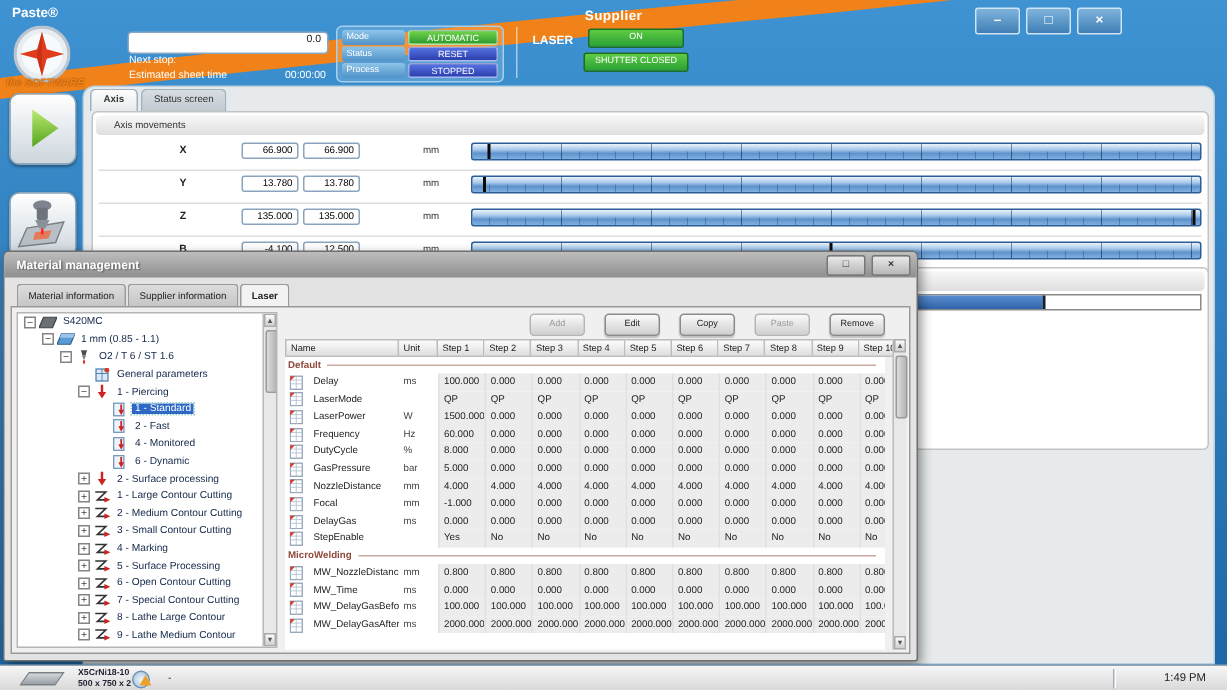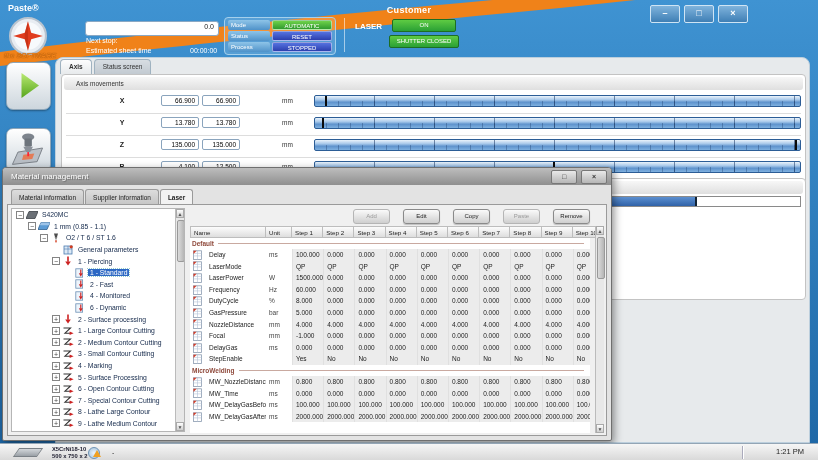--- a/index.html
+++ b/index.html
@@ -67,21 +67,21 @@
   .ruler::after{content:"";position:absolute;inset:0;
          background:repeating-linear-gradient(90deg,transparent 0 59px,rgba(25,55,100,.55) 59px 60px);}
   .marker{position:absolute;top:0;bottom:0;width:2px;background:#0a0a0a;z-index:2;}
   .panel2{left:5px;top:120px;width:743px;height:120px;}
   .pbar-track{position:absolute;left:4px;top:17px;width:735px;height:11px;border:1px solid #8a8a8a;background:#fff;box-sizing:border-box;}
   .pbar-fill{height:100%;background:linear-gradient(#5b8fd0,#3062a8);border-right:2px solid #123;box-sizing:border-box;}
   
   .dialog{left:2px;top:167px;width:610px;height:274px;background:#e3e3e3;border:1px solid #6f6f6f;border-radius:4px 4px 2px 2px;
           box-shadow:2px 3px 8px rgba(0,0,0,.45);box-sizing:border-box;z-index:40;}
   .dtitle{position:absolute;left:0;top:0;right:0;height:17px;border-radius:3px 3px 0 0;
-          background:linear-gradient(#bdbdbd,#8f8f8f);color:#fff;font-size:8px;font-weight:normal;line-height:17px;
+          background:linear-gradient(#bdbdbd,#8f8f8f);color:#fff;font-size:8px;font-weight:bold;line-height:17px;
           padding-left:8px;text-shadow:1px 1px 1px #666;box-sizing:border-box;}
   .dbtns{position:absolute;top:2px;left:548px;display:flex;gap:4px;}
   .dbtn{width:24px;height:12px;border:1px solid #777;border-radius:2px;background:linear-gradient(#e9e9e9,#b6b6b6);
         color:#333;font-size:7px;line-height:11px;text-align:center;font-weight:bold;}
   .dtabs{position:absolute;left:8px;top:21px;display:flex;height:15px;}
   .dtab{font-size:6.5px;padding:4px 7px 0 7px;border:1px solid #9a9a9a;border-bottom:none;border-radius:3px 3px 0 0;
         background:linear-gradient(#dcdcdc,#c6c6c6);color:#222;margin-right:1px;}
   .dtab.active{background:#f2f2f2;font-weight:bold;}
   .dcontent{position:absolute;left:4px;top:36px;right:4px;bottom:4px;background:#f0f0f0;border:1px solid #9a9a9a;box-sizing:border-box;}
   .treewrap{position:absolute;left:3px;top:3px;width:174px;bottom:3px;background:#fff;border:1px solid #b5b5b5;box-sizing:border-box;overflow:hidden;}
@@ -138,21 +138,21 @@
 <div class="abs logo">
   <svg viewBox="0 0 36 36" width="38" height="38">
     <circle cx="18" cy="18" r="17" fill="#e8edf2" stroke="#b9c4cf" stroke-width="2"></circle>
     <circle cx="18" cy="18" r="13" fill="#f7fafc"></circle>
     <polygon points="18,4 21,15 32,18 21,21 18,32 15,21 4,18 15,15" fill="#e03c1e"></polygon>
     <polygon points="18,4 18,32 15,21 15,15" fill="#b82a10" opacity="0.55"></polygon>
   </svg>
 </div>
 <div class="abs brand">Paste®</div>
 <div class="abs brand-sub">the SOFTWARE</div>
-<div class="abs app-title">Customer</div>
+<div class="abs app-title">Supplier</div>
 <div class="abs winbtns" id="winbtns">
     <div class="winbtn">–</div>
     <div class="winbtn">□</div>
     <div class="winbtn">×</div>
   </div>
 
 <div class="abs field">0.0</div>
 <div class="abs lbl-w nextstop">Next stop:</div>
 <div class="abs lbl-w estlbl">Estimated sheet time</div>
 <div class="abs lbl-w estval">00:00:00</div>
@@ -886,14 +886,14 @@
 </div>
 
 <div class="abs statusbar">
   <div class="sheeticon"></div>
   <div class="mattxt" style="left:52px;">X5CrNi18-10</div>
   <div class="mattxt" style="left:52px;top:9px;">500 x 750 x 2</div>
   <div class="warncirc" style="left:88px;"></div>
   <div class="warntri" style="left:93px;"></div>
   <div class="warndash" style="left:112px;">-</div>
   <div class="clockdiv"></div>
-  <div class="clock">1:21 PM</div>
+  <div class="clock">1:49 PM</div>
 </div>
 
 </body></html>

